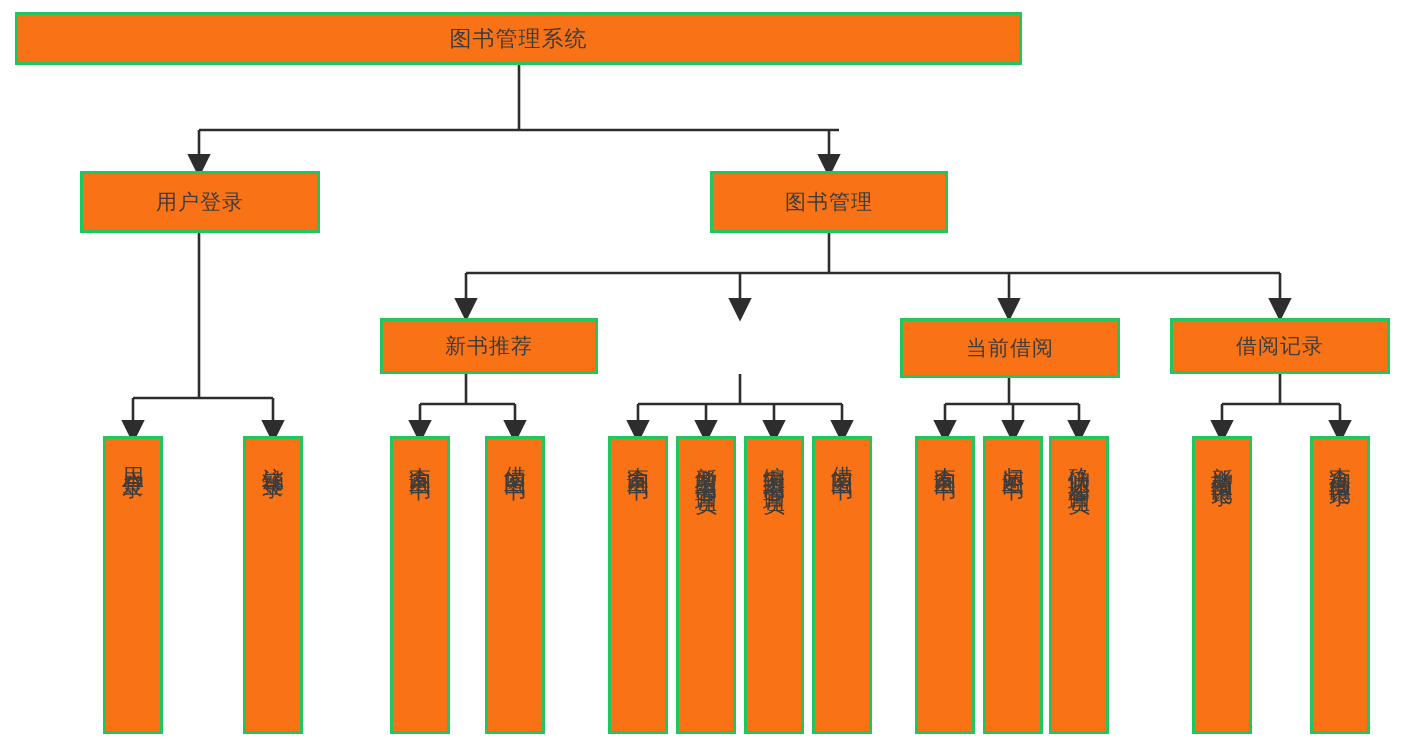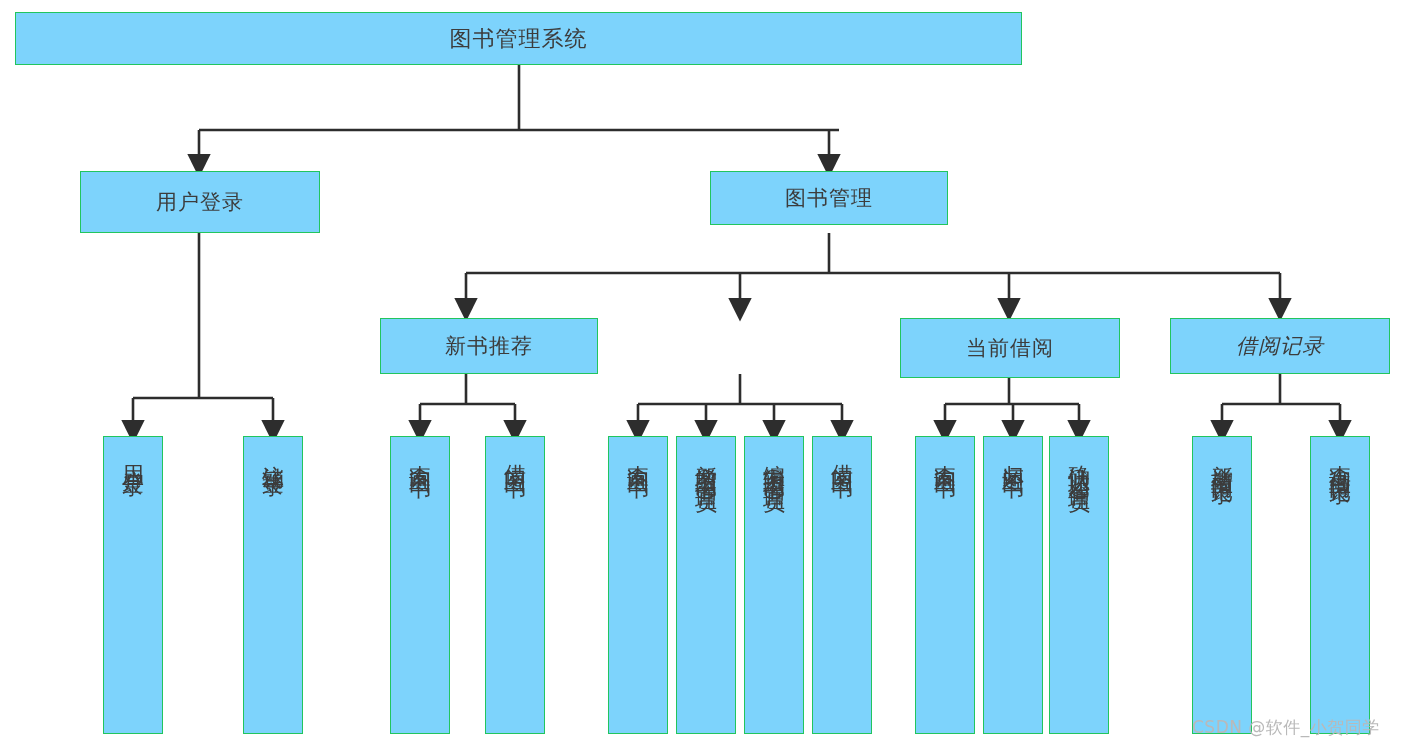--- a/index.html
+++ b/index.html
@@ -21,22 +21,22 @@
     position: absolute;
     left: 0;
     top: 0;
     width: 1405px;
     height: 747px;
     pointer-events: none;
   }
   .node {
     position: absolute;
     box-sizing: border-box;
-    background: #7dd3fc;
-    border: 1px solid #22c55e;
+    background: #f97316;
+    border: 3px solid #22c55e;
     display: flex;
     align-items: center;
     justify-content: center;
     color: #3c3c3c;
   }
   .node .label {
     display: block;
     text-align: center;
     line-height: 1.18;
     white-space: nowrap;
@@ -125,31 +125,31 @@
     </g>
   </svg>
 
   <div class="node horiz root" style="left:15px; top:12px; width:1007px; height:53px;">
     <span class="label">图书管理系统</span>
   </div>
 
   <div class="node horiz" style="left:80px; top:171px; width:240px; height:62px;">
     <span class="label">用户登录</span>
   </div>
-  <div class="node horiz" style="left:710px; top:171px; width:238px; height:54px;">
+  <div class="node horiz" style="left:710px; top:171px; width:238px; height:62px;">
     <span class="label">图书管理</span>
   </div>
 
   <div class="node horiz" style="left:380px; top:318px; width:218px; height:56px;">
     <span class="label">新书推荐</span>
   </div>
   <div class="node horiz" style="left:900px; top:318px; width:220px; height:60px;">
     <span class="label">当前借阅</span>
   </div>
-  <div class="node horiz" style="left:1170px; top:318px; width:220px; height:56px;font-style:italic;">
+  <div class="node horiz" style="left:1170px; top:318px; width:220px; height:56px;">
     <span class="label">借阅记录</span>
   </div>
 
   <div class="node vert" style="left:103px; top:436px; width:60px; height:298px;">
     <span class="label">用户登录</span>
   </div>
   <div class="node vert" style="left:243px; top:436px; width:60px; height:298px;">
     <span class="label">注销登录</span>
   </div>
 
@@ -183,15 +183,14 @@
     <span class="label">确认归还（管理员）</span>
   </div>
 
   <div class="node vert" style="left:1192px; top:436px; width:60px; height:298px;">
     <span class="label">新增借阅记录</span>
   </div>
   <div class="node vert" style="left:1310px; top:436px; width:60px; height:298px;">
     <span class="label">查询借阅记录</span>
   </div>
 
-  <div class="watermark" style="left:1192px; top:716px;">CSDN @软件_小贺同学</div>
 
 </div>
 
 </body></html>

